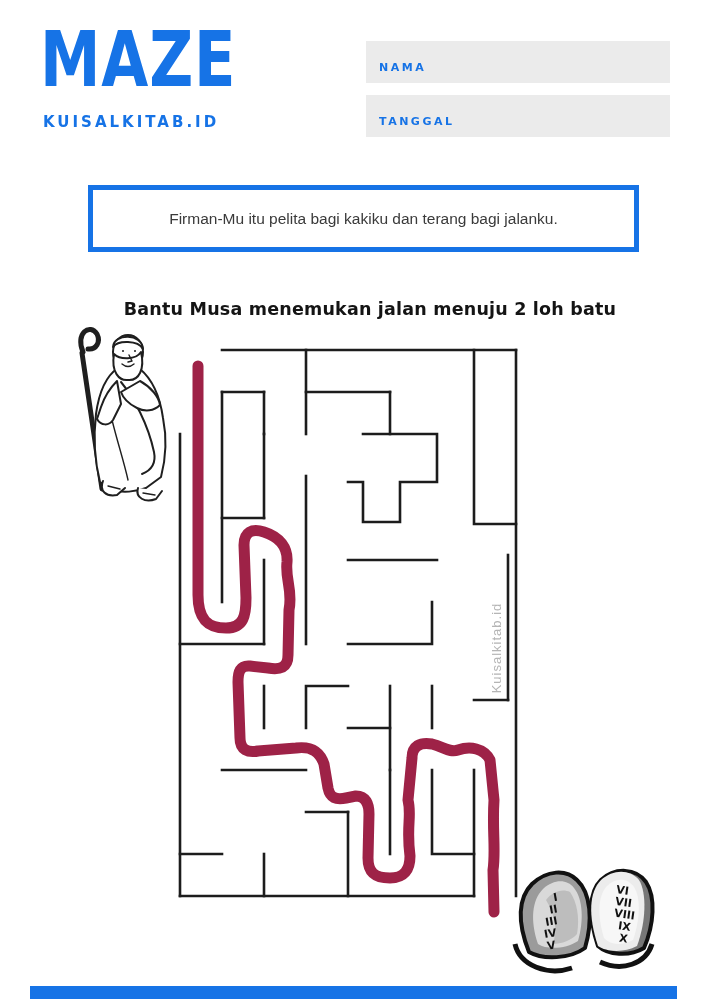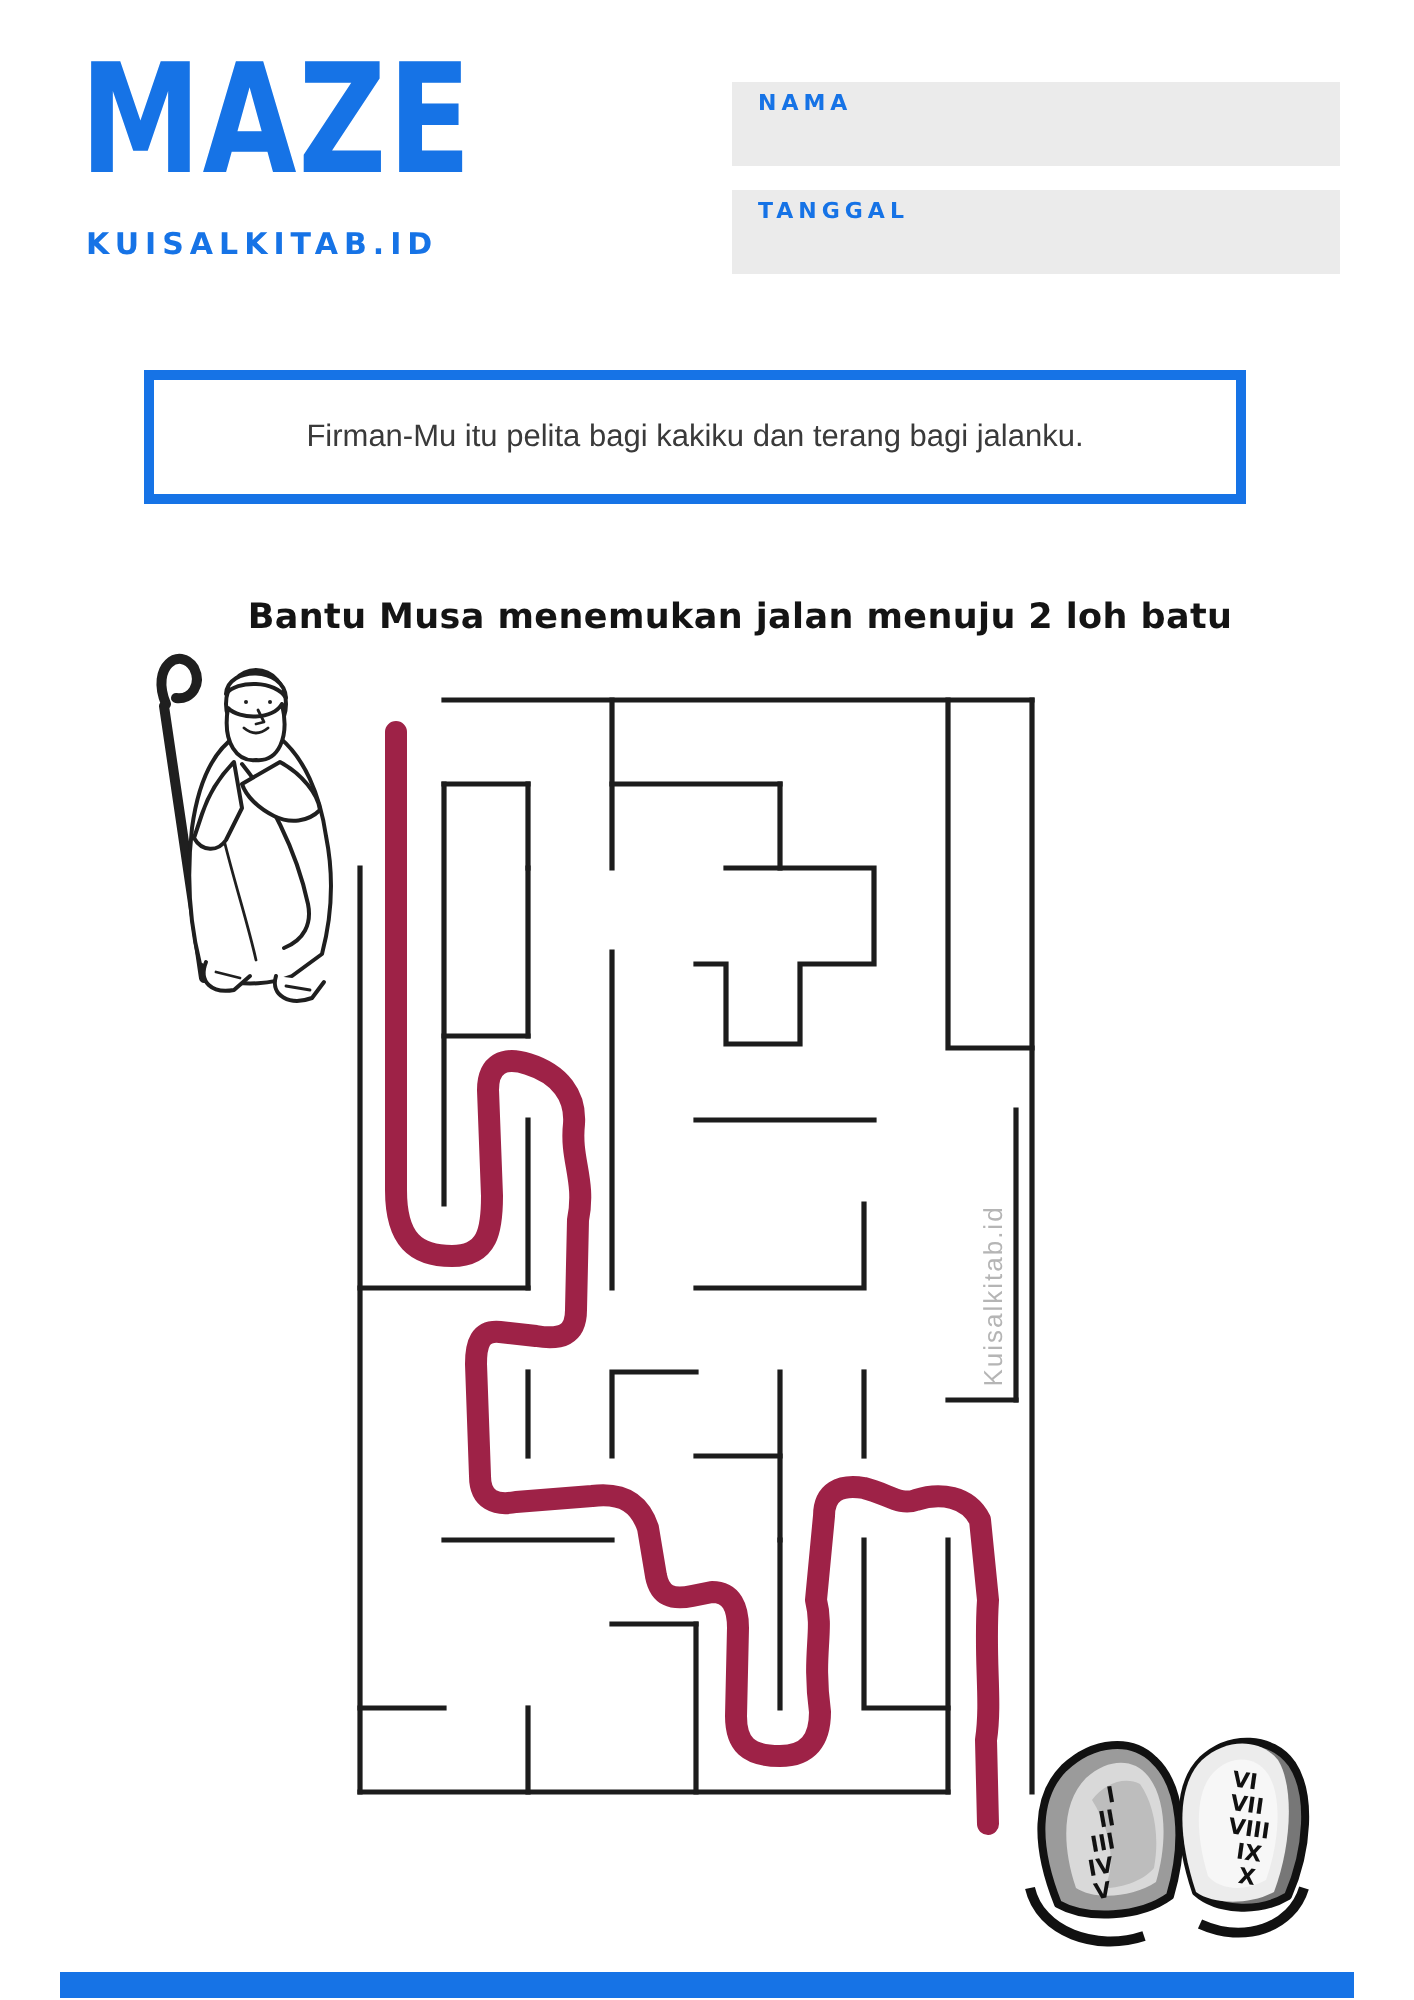--- a/index.html
+++ b/index.html
@@ -17,29 +17,29 @@
   .site{
     position:absolute;left:43px;top:113px;
     font-size:15px;font-weight:bold;letter-spacing:3px;
     font-family:"DejaVu Sans","Liberation Sans",sans-serif;
   }
   .field-box{
     position:absolute;left:366px;width:304px;height:42px;
     background:#ebebeb;
   }
   .field-box .field-label{
-    position:absolute;left:13px;top:4px;
+    position:absolute;left:13px;top:20px;
     font-size:11px;font-weight:bold;letter-spacing:2.5px;
     font-family:"DejaVu Sans","Liberation Sans",sans-serif;
   }
   #nama-box{top:41px;}
   #tanggal-box{top:95px;}
   
   .verse-box{
-    position:absolute;left:72px;top:185px;width:541px;height:57px;
+    position:absolute;left:88px;top:185px;width:541px;height:57px;
     border:5px solid #1673e6;background:#ffffff;
     display:flex;flex-direction:column;justify-content:center;align-items:center;
     text-align:center;
   }
   .verse-line1{font-size:15.5px;color:#3a3a3a;line-height:25px;}
   .verse-line2{font-size:15.5px;color:#3a3a3a;line-height:25px;}
   
   .instruction{
     position:absolute;left:0;top:299px;width:740px;text-align:center;
     font-size:17.5px;font-weight:bold;letter-spacing:0.2px;color:#141414;

